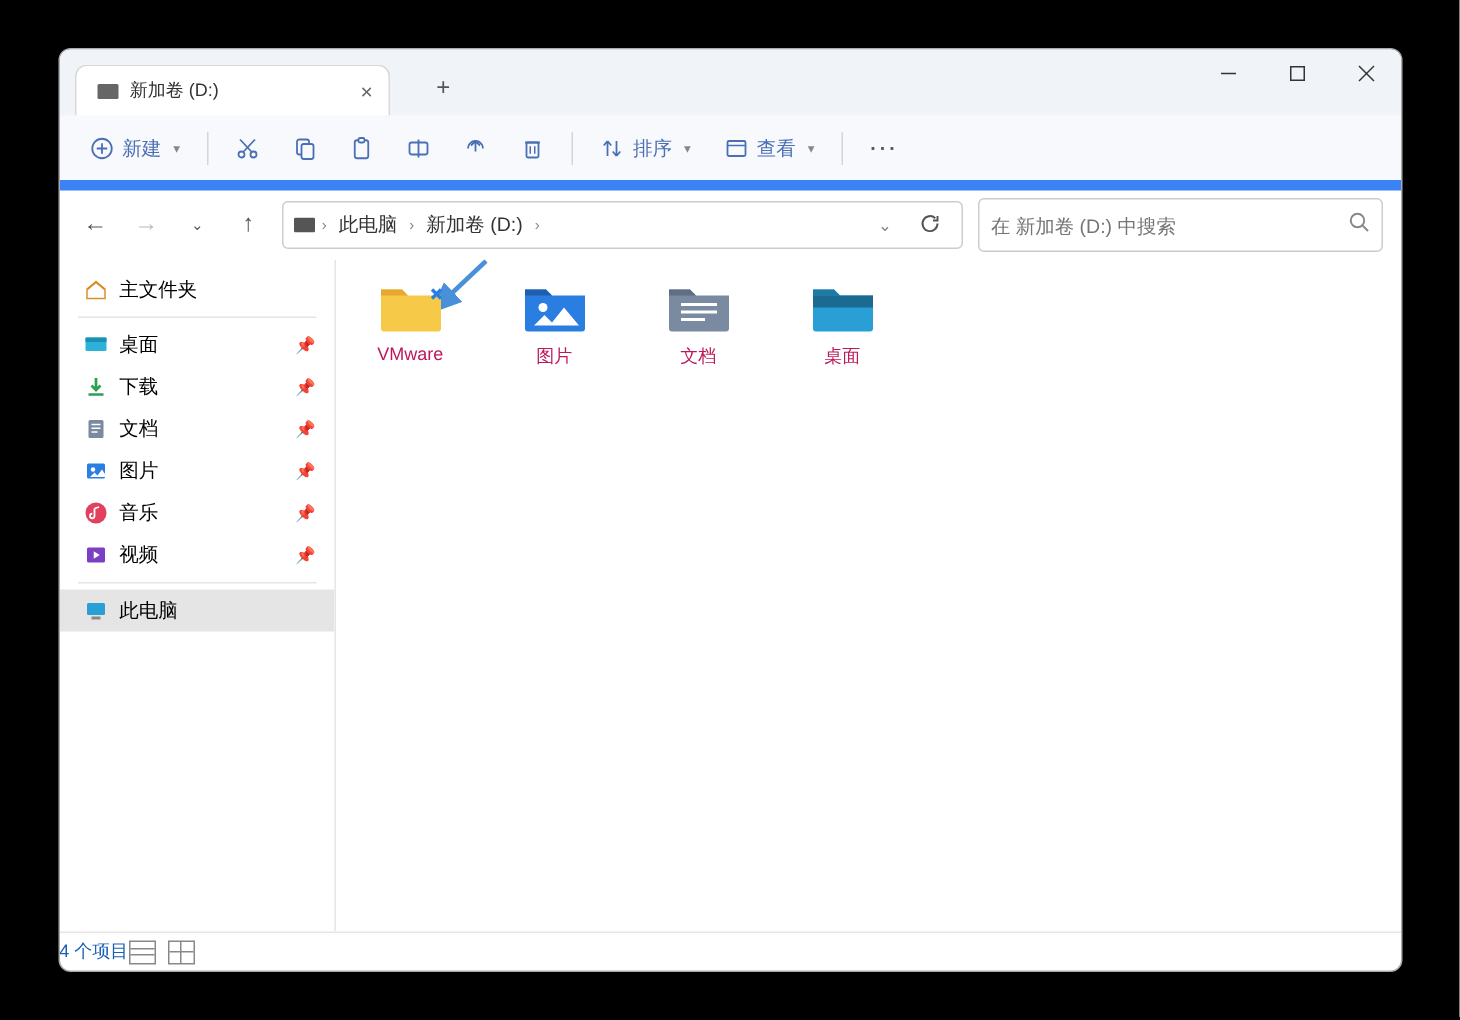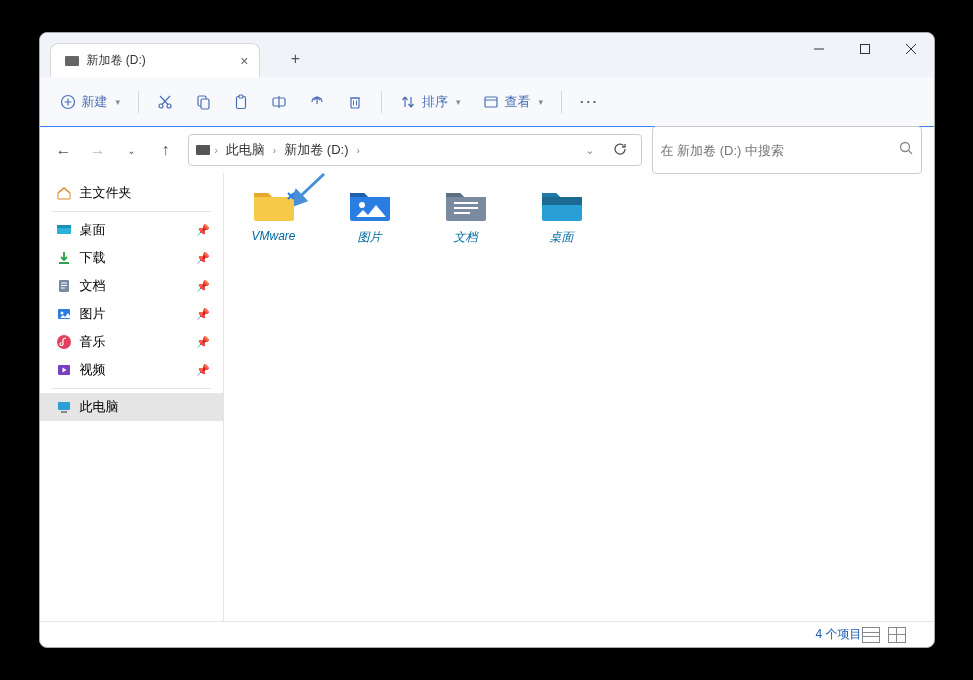--- a/index.html
+++ b/index.html
@@ -9,63 +9,63 @@
 
 .titlebar { height: 44px; background: #f0f4f9; display: flex; align-items: flex-end; position: relative; }
 .tab { height: 34px; background: #fff; border-radius: 8px 8px 0 0; display: flex; align-items: center; padding: 0 14px; margin-left: 10px; min-width: 210px; position: relative; border: 1px solid #d9d9d9; border-bottom: none; font-size: 12px; color: #333; }
 .tab .drive-icon { width: 14px; height: 10px; background: #666; margin-right: 8px; border-radius: 1px; }
 .tab .close { position: absolute; right: 10px; font-size: 14px; color: #666; cursor: pointer; }
 .newtab { width: 32px; height: 32px; display: flex; align-items: center; justify-content: center; color: #555; font-size: 16px; cursor: pointer; margin-left: 20px; margin-bottom: 2px; }
 .win-controls { position: absolute; right: 0; top: 0; display: flex; height: 32px; }
 .win-controls > div { width: 46px; display: flex; align-items: center; justify-content: center; cursor: pointer; color: #333; }
 
 
-.toolbar { height: 50px; background: #f7f9fc; display: flex; align-items: center; padding: 0 12px; gap: 6px; border-bottom: 1px solid #3b82f6; }
+.toolbar { height: 50px; background: #f7f9fc; display: flex; align-items: center; padding: 0 12px; gap: 6px; border-bottom: 7px solid #3b82f6; }
 .toolbar .btn { height: 34px; display: flex; align-items: center; padding: 0 8px; border-radius: 4px; cursor: pointer; color: #4b6fb5; font-size: 13px; gap: 6px; }
 .toolbar .sep { width: 1px; height: 22px; background: #d5d5d5; margin: 0 4px; }
 .chev { font-size: 9px; color: #888; margin-left: 2px; }
 .dots { letter-spacing: 2px; font-weight: bold; color: #555; }
 
 
 .addrrow { height: 46px; display: flex; align-items: center; padding: 0 12px; gap: 10px; }
 .navbtn { width: 24px; height: 24px; display: flex; align-items: center; justify-content: center; color: #555; cursor: pointer; border-radius: 4px; }
 .navbtn.disabled { color: #bbb; }
 .addrbar { flex: 1; height: 32px; border: 1px solid #ccc; border-radius: 4px; display: flex; align-items: center; padding: 0 6px; font-size: 13px; color: #333; gap: 4px; }
 .addr-seg { padding: 2px 4px; cursor: pointer; }
 .addr-chev { color: #888; font-size: 10px; }
 .addrbar .spacer { flex: 1; }
 .addrbar .dd { color: #888; padding: 0 6px; cursor: pointer; font-size: 11px; }
 .addrbar .refresh { color: #555; padding: 0 8px; cursor: pointer; }
-.searchbox { width: 270px; height: 48px; border: 1px solid #ccc; border-radius: 4px; display: flex; align-items: center; padding: 0 8px; }
+.searchbox { width: 270px; height: 36px; border: 1px solid #ccc; border-radius: 4px; display: flex; align-items: center; padding: 0 8px; }
 .searchbox input { border: none; outline: none; flex: 1; font-size: 13px; color: #333; }
 .searchbox .sicon { color: #888; }
 
 
 .body { flex: 1; display: flex; overflow: hidden; }
 
 
 .sidebar { width: 184px; border-right: 1px solid #e5e5e5; padding-top: 6px; font-size: 13px; overflow-y: auto; }
 .side-hr { border: none; border-top: 1px solid #e5e5e5; margin: 4px 12px; }
 .side-item { height: 28px; display: flex; align-items: center; padding: 0 10px 0 16px; cursor: pointer; position: relative; gap: 8px; }
 .side-item.selected { background: #e5e5e5; }
 .side-item .pin { position: absolute; right: 12px; color: #8a8a8a; font-size: 11px; }
 .sicon-sm { width: 16px; height: 16px; display: inline-flex; align-items: center; justify-content: center; }
 
 
 .content { flex: 1; padding: 14px 18px; position: relative; }
 .items-grid { display: flex; gap: 32px; }
 .item { width: 64px; display: flex; flex-direction: column; align-items: center; gap: 6px; cursor: pointer; }
 .item .folder { width: 44px; height: 36px; position: relative; }
-.item .label { font-size: 12px; color: #0369a1; text-align: right; font-style: italic; }
+.item .label { font-size: 12px; color: #be185d; text-align: right; }
 
 
 .arrow { position: absolute; top: -4px; left: 55px; pointer-events: none; }
 
 
-.statusbar { height: 26px; border-top: 1px solid #e5e5e5; display: flex; align-items: center; padding: 0 28px; font-size: 12px; color: #1a5fb4; justify-content: flex-end; }
+.statusbar { height: 26px; border-top: 1px solid #e5e5e5; display: flex; align-items: center; padding: 0 0; font-size: 12px; color: #1a5fb4; justify-content: flex-start; }
 .viewbtns { display: flex; gap: 8px; }
 .viewbtn { width: 18px; height: 16px; border: 1px solid #888; cursor: pointer; }
 </style>
 </head>
 <body>
 
 <div class="window">
 
   <div class="titlebar">
     <div class="tab">

